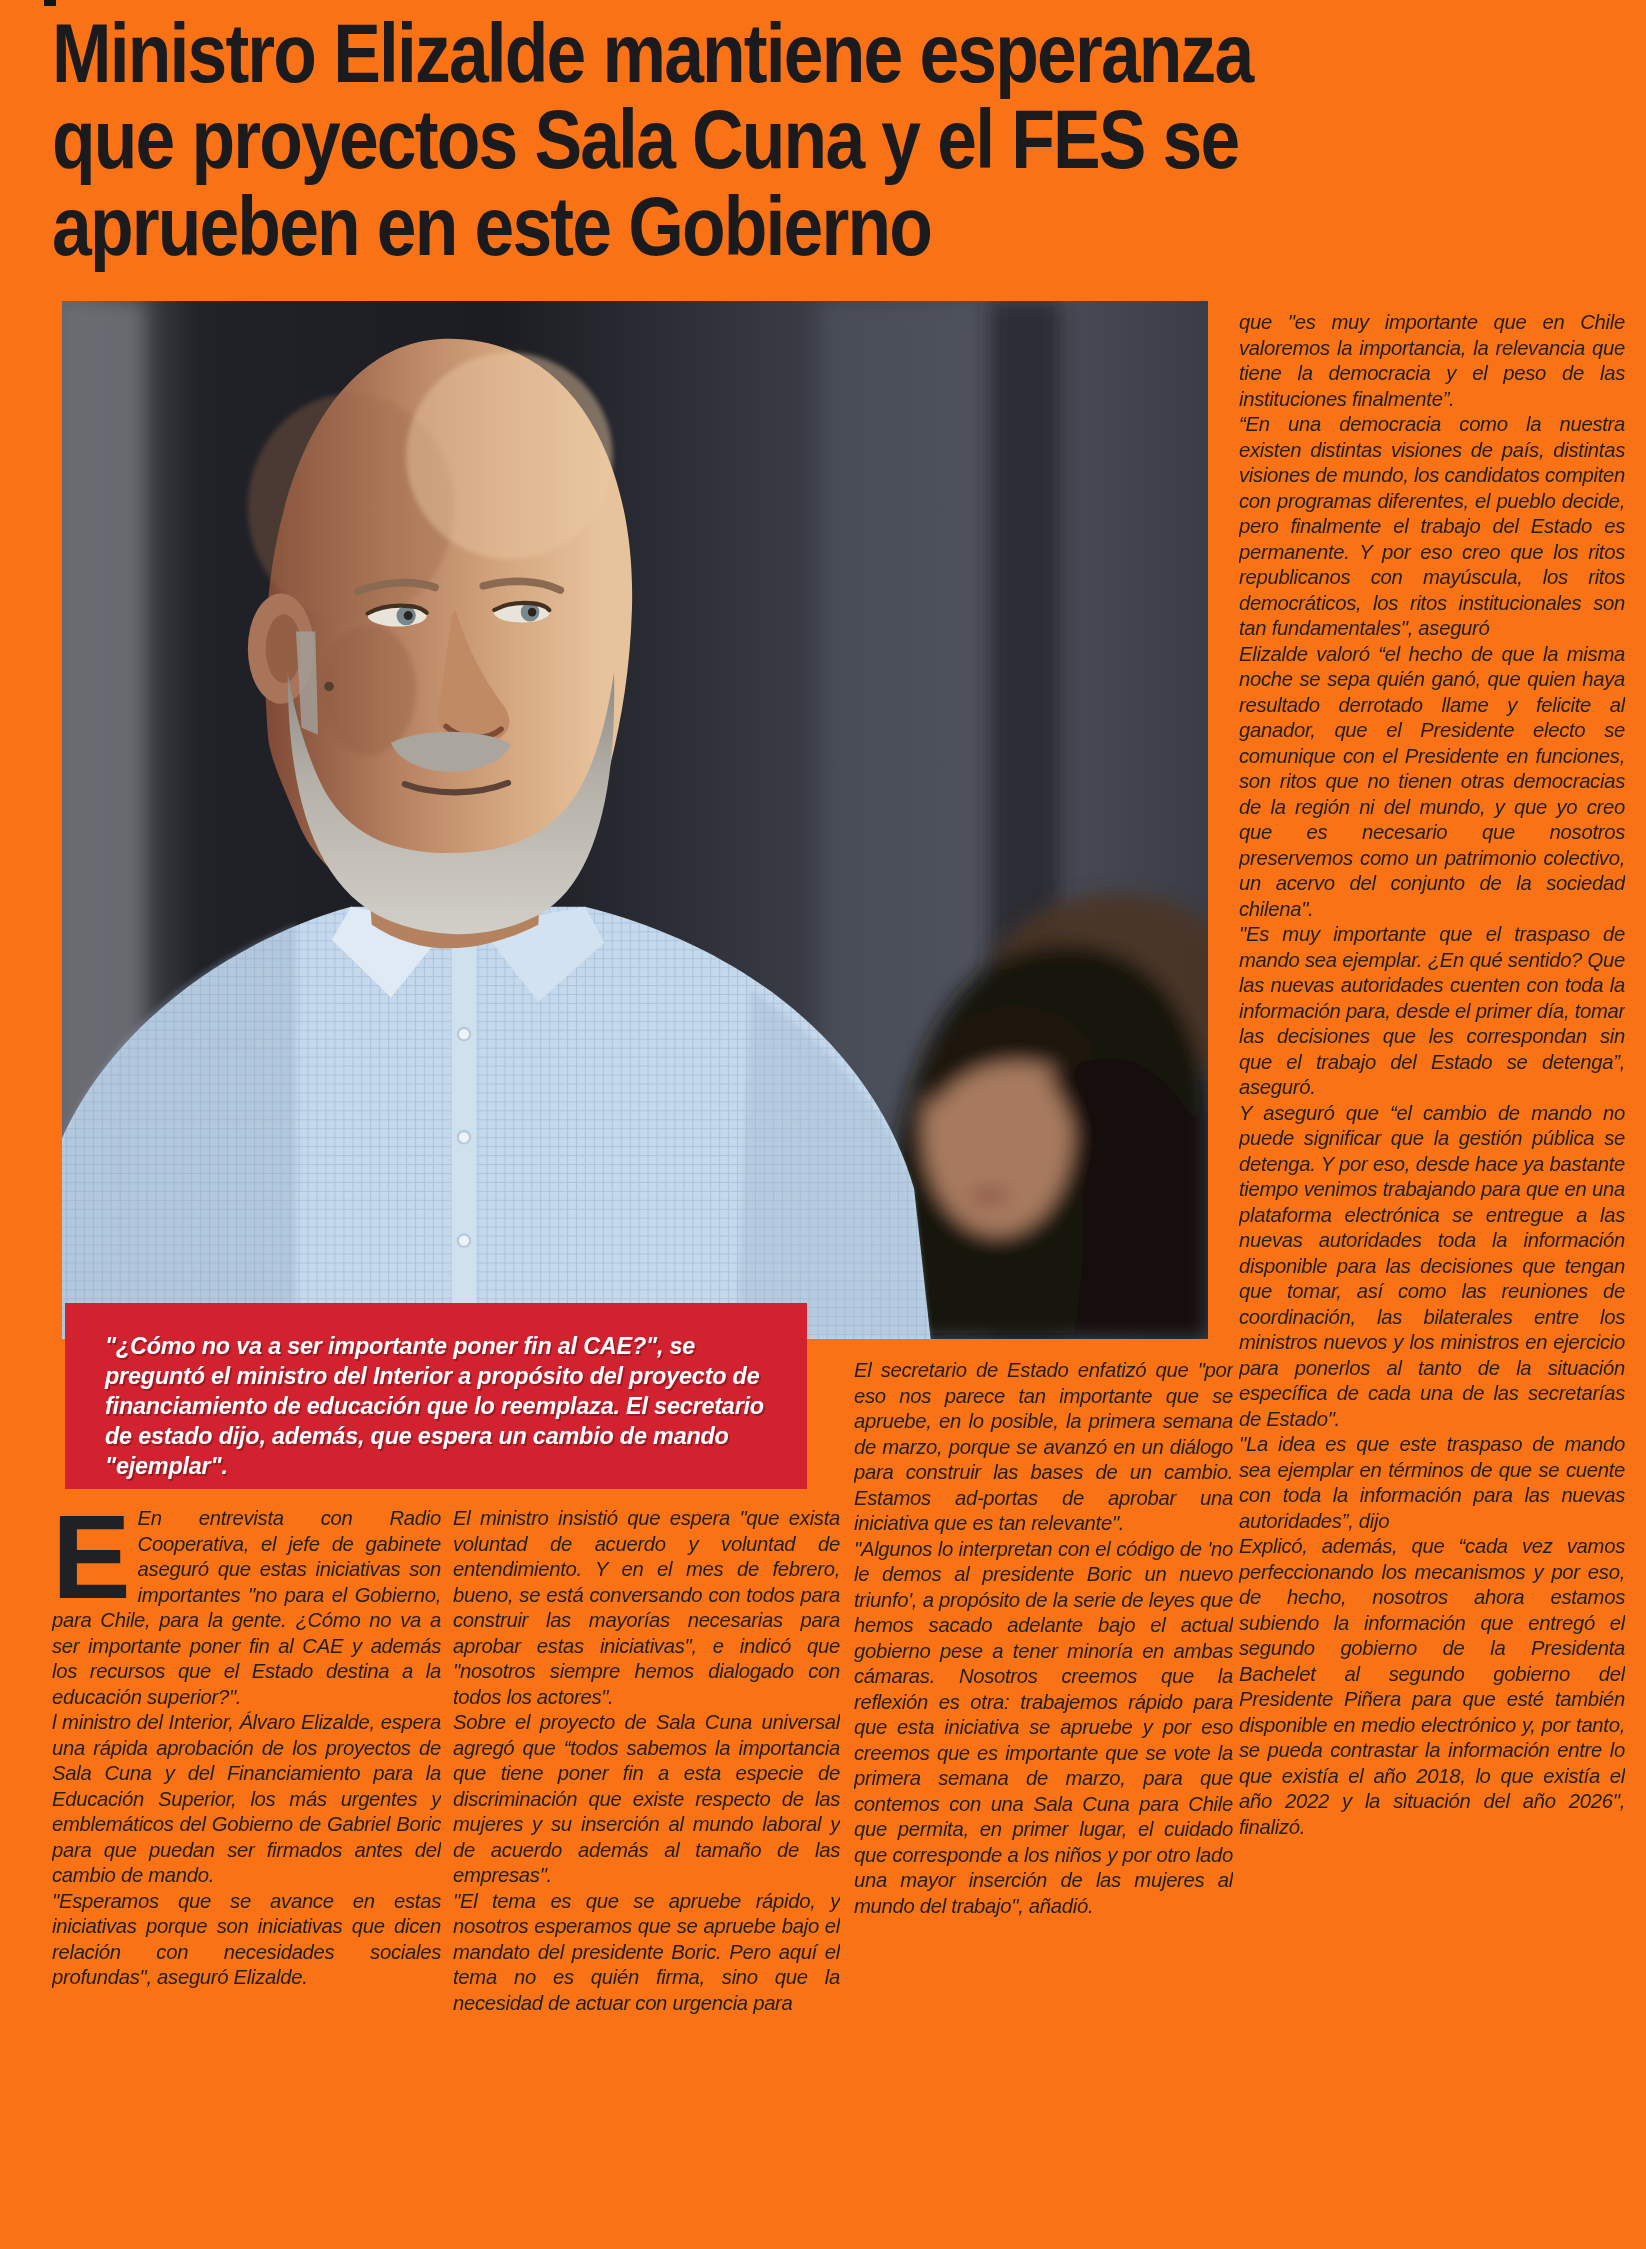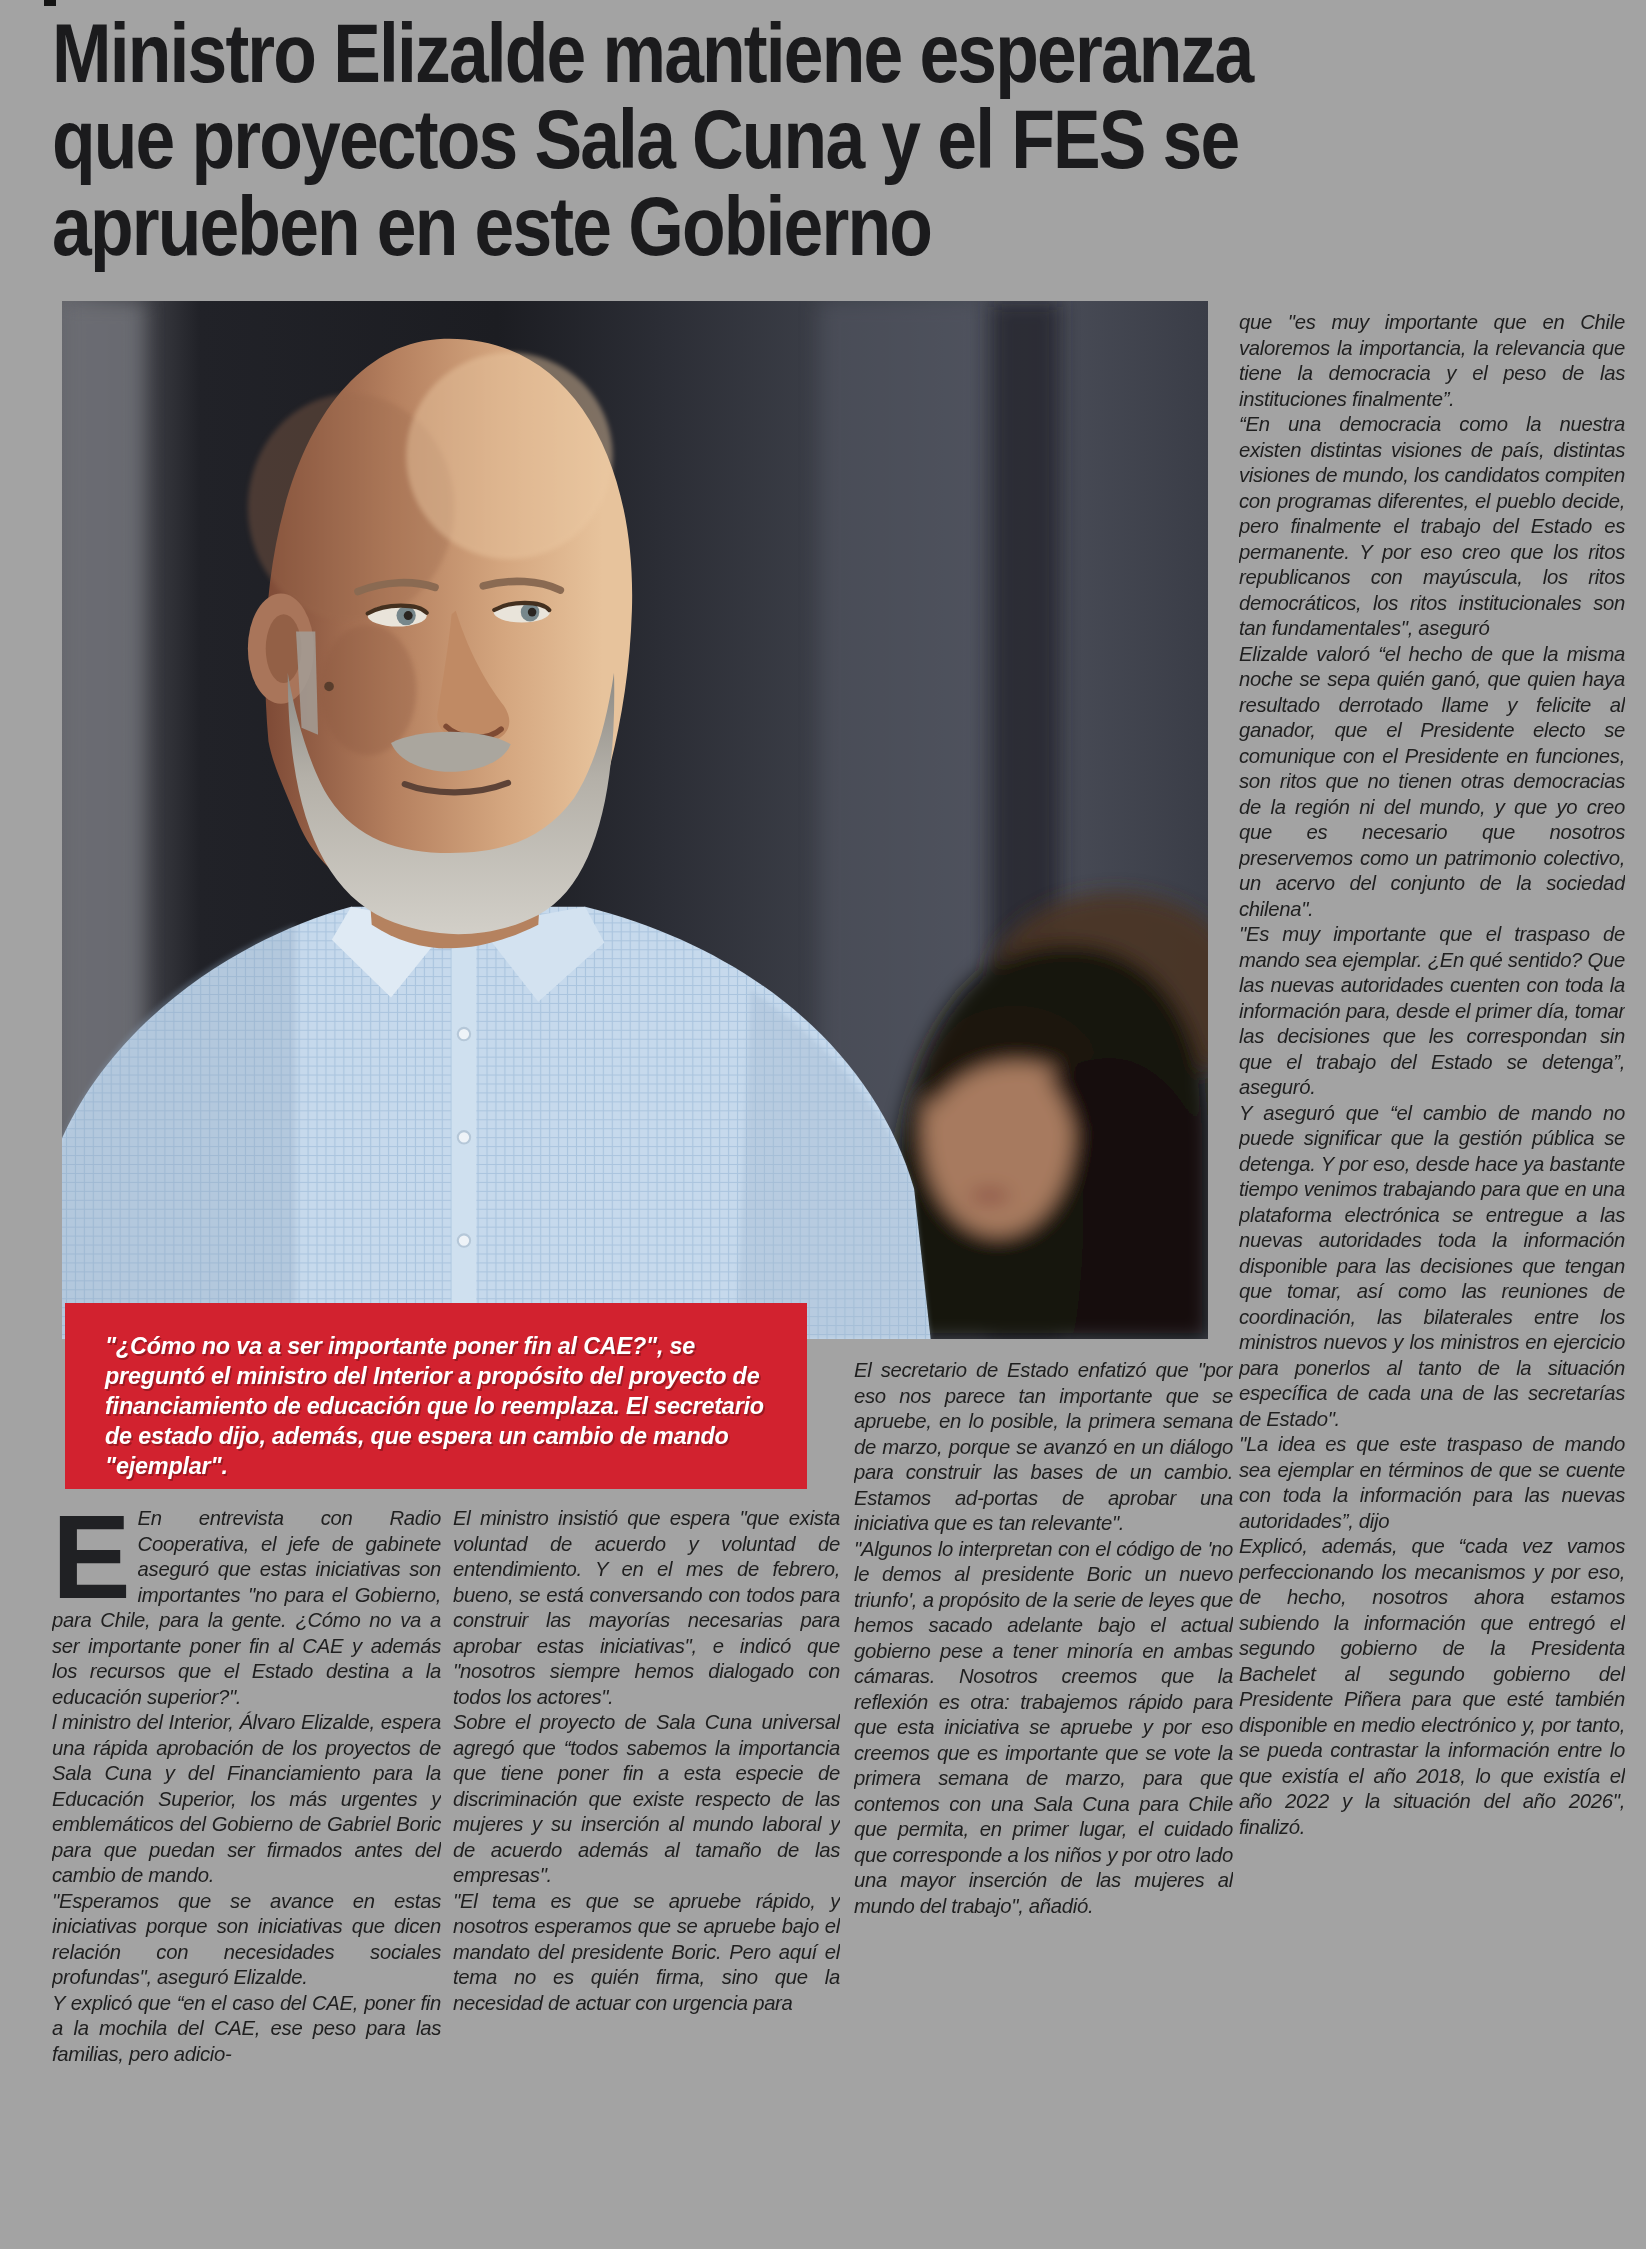--- a/index.html
+++ b/index.html
@@ -1,17 +1,17 @@
 <!DOCTYPE html>
 <html style="font-size:11px"><head>
 <meta charset="utf-8">
 <style>
   html,body { margin:0; padding:0; background:#ffffff; }
   .page {
-    position:relative; width:1647px; height:2250px; background:#a3a3a3;
+    position:relative; width:1647px; height:2250px; background:#f97316;
     font-family:"Liberation Sans", sans-serif; overflow:hidden;
   }
   .corner-mark { position:absolute; left:44px; top:0; width:12.4px; height:6.2px; background:#141414; }
   .headline {
     position:absolute; left:52px; top:11px; width:1804px; margin:0;
     font-weight:bold; font-size:83px; line-height:1.04; letter-spacing:-2.1px;
     color:#1b1b1d; white-space:pre-line;
     transform:scaleX(0.86); transform-origin:left top;
   }
   .photo-wrap { position:absolute; left:62px; top:301px; width:1146px; height:1038px; }
@@ -153,21 +153,20 @@
   <div class="quote-box">
     <p>"¿Cómo no va a ser importante poner fin al CAE?", se preguntó el ministro del Interior a propósito del proyecto de financiamiento de educación que lo reemplaza. El secretario de estado dijo, además, que espera un cambio de mando "ejemplar".</p>
   </div>
 
   <div class="col col-1">
     <div class="dropcap">E</div>
     <div>
         <p><span>En entrevista con Radio Cooperativa, el jefe de gabinete aseguró que estas iniciativas son importantes </span><b>"no para el Gobierno, para Chile, para la gente. ¿Cómo no va a ser importante poner fin al CAE y además los recursos que el Estado destina a la educación superior?".</b></p>
         <p><span>l ministro del Interior, Álvaro Elizalde, </span><b>espera una rápida aprobación de los proyectos de Sala Cuna y del Financiamiento para la Educación Superior,</b><span> los más urgentes y emblemáticos del Gobierno de Gabriel Boric para que puedan ser firmados antes del cambio de mando.</span></p>
         <p><span>"Esperamos que se avance en estas iniciativas </span><b>porque son iniciativas que dicen relación con necesidades sociales profundas</b><span>", aseguró Elizalde.</span></p>
-        <p><span>Y explicó que “en el caso del CAE, poner fin a la mochila del CAE, ese peso para las familias, pero adicio-</span></p>
       </div>
   </div>
 
   <div class="col col-2">
     <div>
         <p><span>El ministro insistió que espera "que exista voluntad de acuerdo y voluntad de entendimiento. Y en el mes de febrero, bueno, se está conversando con todos para construir las mayorías necesarias para aprobar estas iniciativas", e indicó que </span><b>"nosotros siempre hemos dialogado con todos los actores".</b></p>
         <p><span>Sobre el proyecto de Sala Cuna universal agregó que “todos sabemos la importancia que tiene poner fin a esta especie de discriminación que existe respecto de las mujeres y </span><b>su inserción al mundo laboral y de acuerdo además al tamaño de las empresas".</b></p>
         <p><span>"El tema es que se apruebe rápido, y nosotros esperamos que se apruebe bajo el mandato del presidente Boric. </span><b>Pero aquí el tema no es quién firma, sino que la necesidad de actuar con urgencia para</b></p>
       </div>
   </div>

